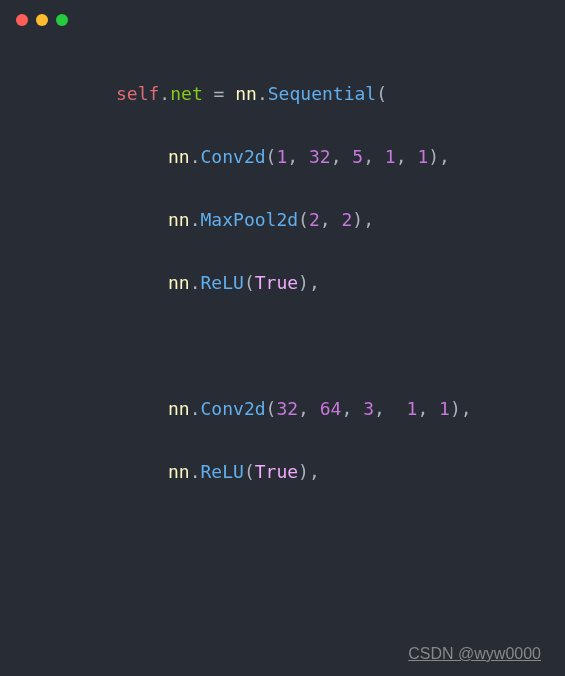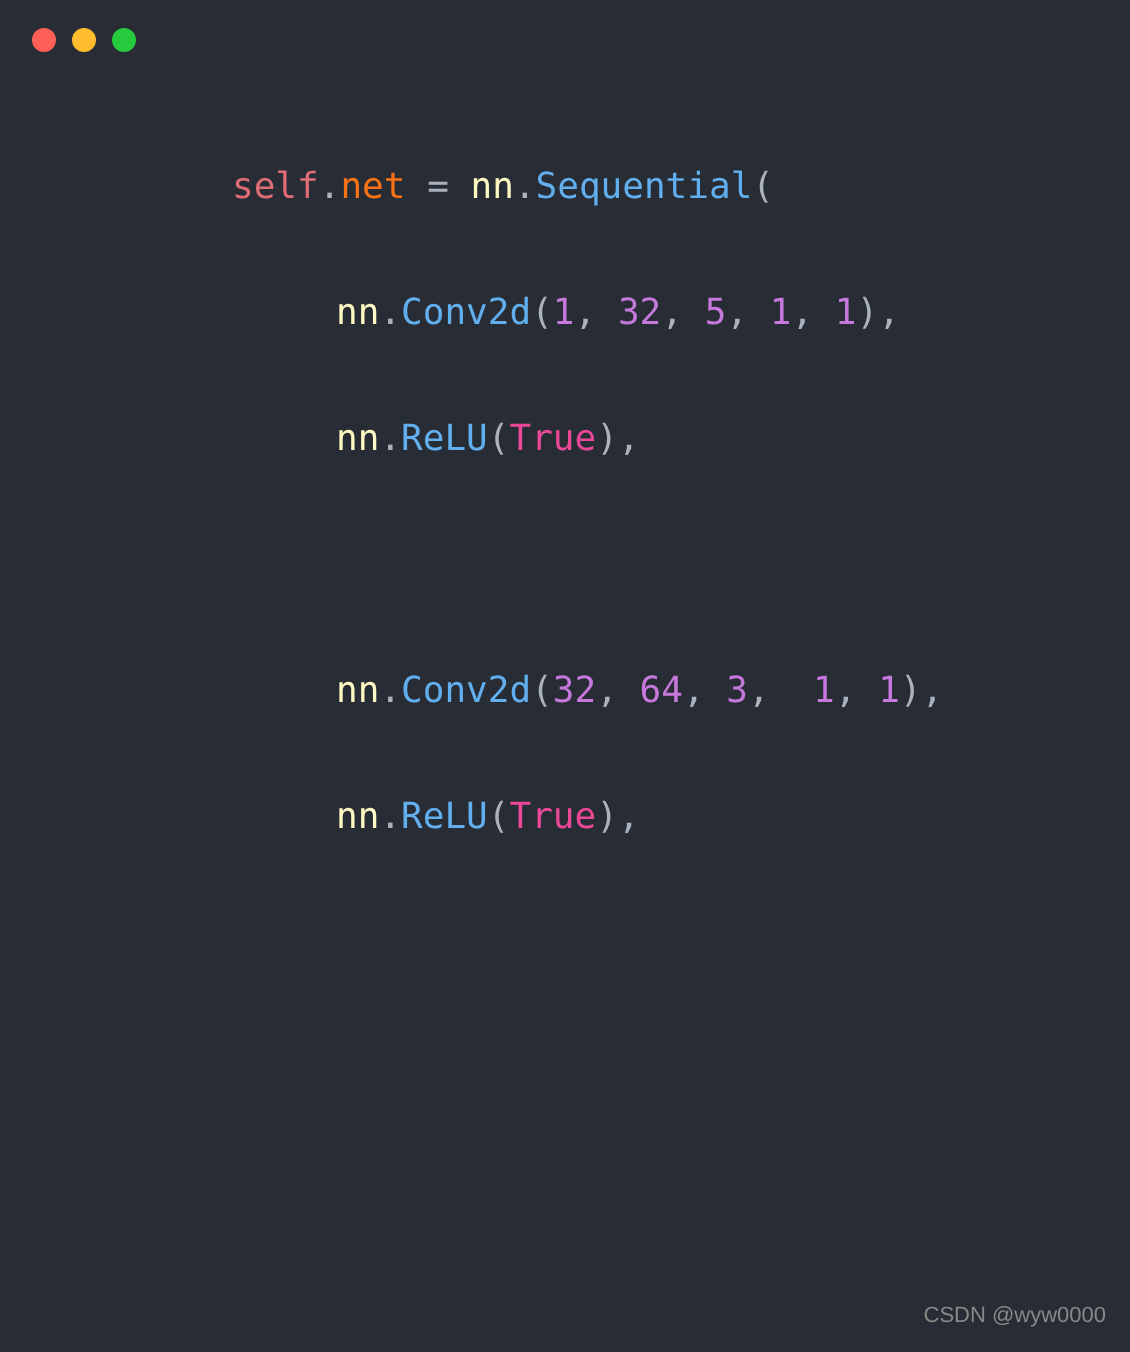--- a/index.html
+++ b/index.html
@@ -33,49 +33,51 @@
     .code-area {
       padding: 10px 20px 20px 116px;
       white-space: pre;
       color: #abb2bf;
     }
     .line {
       display: block;
     }
     .indent1 { padding-left: 52px; }
     .kw-self { color: #e06c75; text-align: center; }
-    .attr { color: #f97316; }
+    .attr { color: #84cc16; }
     .eq { color: #abb2bf; }
     .mod { color: #fef9c3; }
     .fn { color: #61afef; margin-top: 36px; }
     .num { color: #c678dd; }
-    .bool { color: #ec4899; }
+    .bool { color: #f0abfc; }
     .punct { color: #abb2bf; }
     .dot-op { color: #abb2bf; }
     .watermark {
       position: absolute;
       bottom: 8px;
-      right: 12px;
-      font-size: 11px;
+      right: 24px;
+      font-size: 16px;
       color: #888;
       font-family: sans-serif;
+      text-decoration: underline;
     }
   </style>
 </head>
 <body>
 
 <div class="titlebar">
   <span class="dot dot-red"></span>
   <span class="dot dot-yellow"></span>
   <span class="dot dot-green"></span>
 </div>
 
 <div class="code-area">
 <span class="line"><span class="kw-self">self</span><span class="dot-op">.</span><span class="attr">net</span> <span class="eq">=</span> <span class="mod">nn</span><span class="dot-op">.</span><span class="fn">Sequential</span><span class="punct">(</span></span>
 <span class="line indent1"><span class="mod">nn</span><span class="dot-op">.</span><span class="fn">Conv2d</span><span class="punct">(</span><span class="num">1</span><span class="punct">,</span> <span class="num">32</span><span class="punct">,</span> <span class="num">5</span><span class="punct">,</span> <span class="num">1</span><span class="punct">,</span> <span class="num">1</span><span class="punct">)</span><span class="punct">,</span></span>
+<span class="line indent1"><span class="mod">nn</span><span class="dot-op">.</span><span class="fn">MaxPool2d</span><span class="punct">(</span><span class="num">2</span><span class="punct">,</span> <span class="num">2</span><span class="punct">)</span><span class="punct">,</span></span>
 <span class="line indent1"><span class="mod">nn</span><span class="dot-op">.</span><span class="fn">ReLU</span><span class="punct">(</span><span class="bool">True</span><span class="punct">)</span><span class="punct">,</span></span>
 <span class="line indent1"> </span>
 <span class="line indent1"><span class="mod">nn</span><span class="dot-op">.</span><span class="fn">Conv2d</span><span class="punct">(</span><span class="num">32</span><span class="punct">,</span> <span class="num">64</span><span class="punct">,</span> <span class="num">3</span><span class="punct">,</span>  <span class="num">1</span><span class="punct">,</span> <span class="num">1</span><span class="punct">)</span><span class="punct">,</span></span>
 <span class="line indent1"><span class="mod">nn</span><span class="dot-op">.</span><span class="fn">ReLU</span><span class="punct">(</span><span class="bool">True</span><span class="punct">)</span><span class="punct">,</span></span>
 <span class="line indent1"> </span>
 
 
 
 
 

